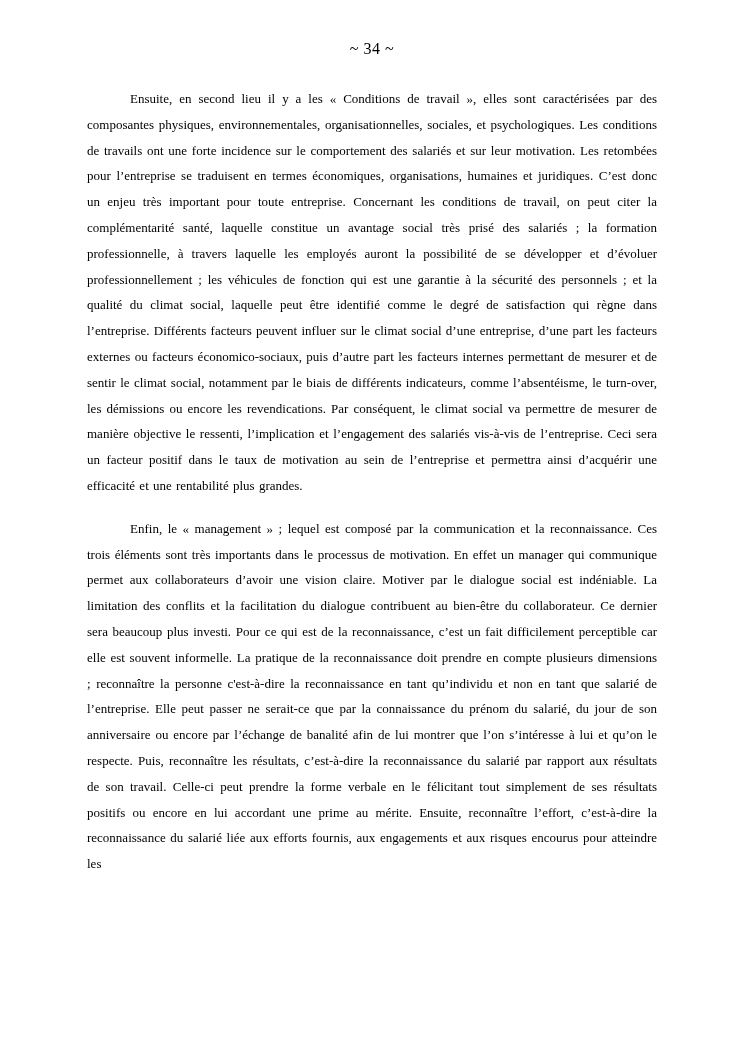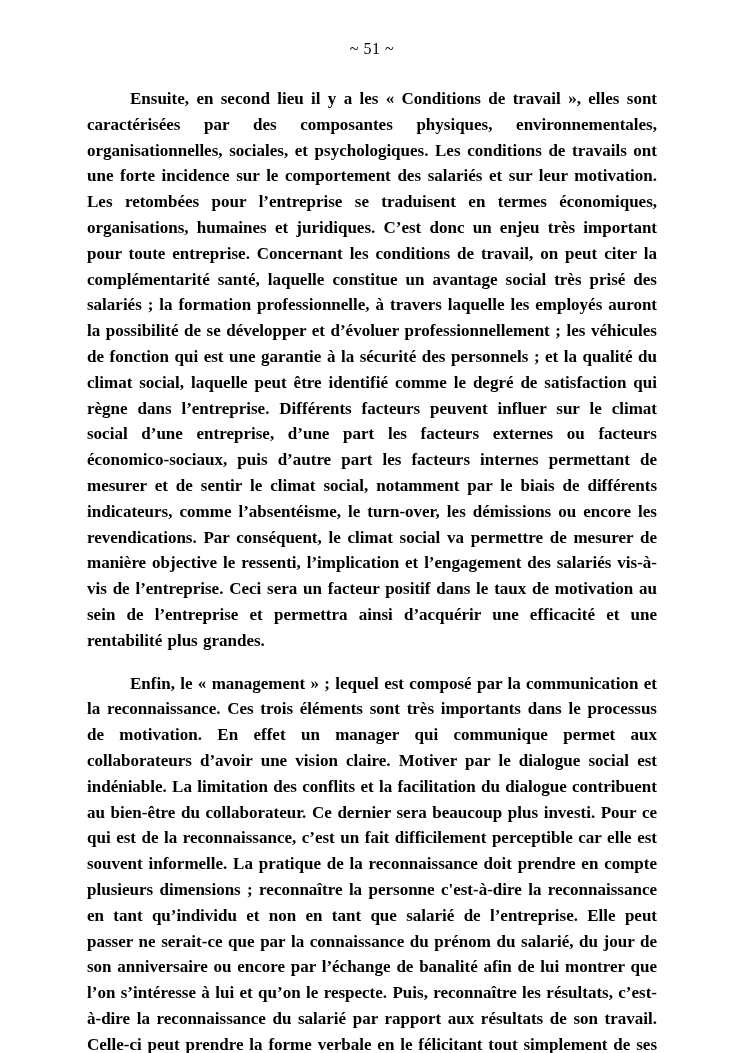--- a/index.html
+++ b/index.html
@@ -20,31 +20,30 @@
     background: #ffffff;
   }
   .page-number {
     text-align: center;
     font-size: 16px;
     line-height: 21px;
     margin-bottom: 27px;
     letter-spacing: 0.5px;
   }
   .para {
-    font-size: 17px;
+    font-size: 13px;
     line-height: 25.8px;
     text-align: justify;
     text-indent: 43px;
     word-spacing: 1px;
-    font-weight: bold;
   }
   .para + .para {
     margin-top: 17px;
   }
 </style>
 </head>
 <body>
 
 <div class="page">
-  <div class="page-number">~ 51 ~</div>
+  <div class="page-number">~ 34 ~</div>
   <p class="para">Ensuite, en second lieu il y a les « Conditions de travail », elles sont caractérisées par des composantes physiques, environnementales, organisationnelles, sociales, et psychologiques. Les conditions de travails ont une forte incidence sur le comportement des salariés et sur leur motivation. Les retombées pour l’entreprise se traduisent en termes économiques, organisations, humaines et juridiques. C’est donc un enjeu très important pour toute entreprise. Concernant les conditions de travail, on peut citer la complémentarité santé, laquelle constitue un avantage social très prisé des salariés ; la formation professionnelle, à travers laquelle les employés auront la possibilité de se développer et d’évoluer professionnellement ; les véhicules de fonction qui est une garantie à la sécurité des personnels ; et la qualité du climat social, laquelle peut être identifié comme le degré de satisfaction qui règne dans l’entreprise. Différents facteurs peuvent influer sur le climat social d’une entreprise, d’une part les facteurs externes ou facteurs économico-sociaux, puis d’autre part les facteurs internes permettant de mesurer et de sentir le climat social, notamment par le biais de différents indicateurs, comme l’absentéisme, le turn-over, les démissions ou encore les revendications. Par conséquent, le climat social va permettre de mesurer de manière objective le ressenti, l’implication et l’engagement des salariés vis-à-vis de l’entreprise. Ceci sera un facteur positif dans le taux de motivation au sein de l’entreprise et permettra ainsi d’acquérir une efficacité et une rentabilité plus grandes.</p>
   <p class="para">Enfin, le « management » ; lequel est composé par la communication et la reconnaissance. Ces trois éléments sont très importants dans le processus de motivation. En effet un manager qui communique permet aux collaborateurs d’avoir une vision claire. Motiver par le dialogue social est indéniable. La limitation des conflits et la facilitation du dialogue contribuent au bien-être du collaborateur. Ce dernier sera beaucoup plus investi. Pour ce qui est de la reconnaissance, c’est un fait difficilement perceptible car elle est souvent informelle. La pratique de la reconnaissance doit prendre en compte plusieurs dimensions ; reconnaître la personne c'est-à-dire la reconnaissance en tant qu’individu et non en tant que salarié de l’entreprise. Elle peut passer ne serait-ce que par la connaissance du prénom du salarié, du jour de son anniversaire ou encore par l’échange de banalité afin de lui montrer que l’on s’intéresse à lui et qu’on le respecte. Puis, reconnaître les résultats, c’est-à-dire la reconnaissance du salarié par rapport aux résultats de son travail. Celle-ci peut prendre la forme verbale en le félicitant tout simplement de ses résultats positifs ou encore en lui accordant une prime au mérite. Ensuite, reconnaître l’effort, c’est-à-dire la reconnaissance du salarié liée aux efforts fournis, aux engagements et aux risques encourus pour atteindre les</p>
 </div>
 
 </body></html>

